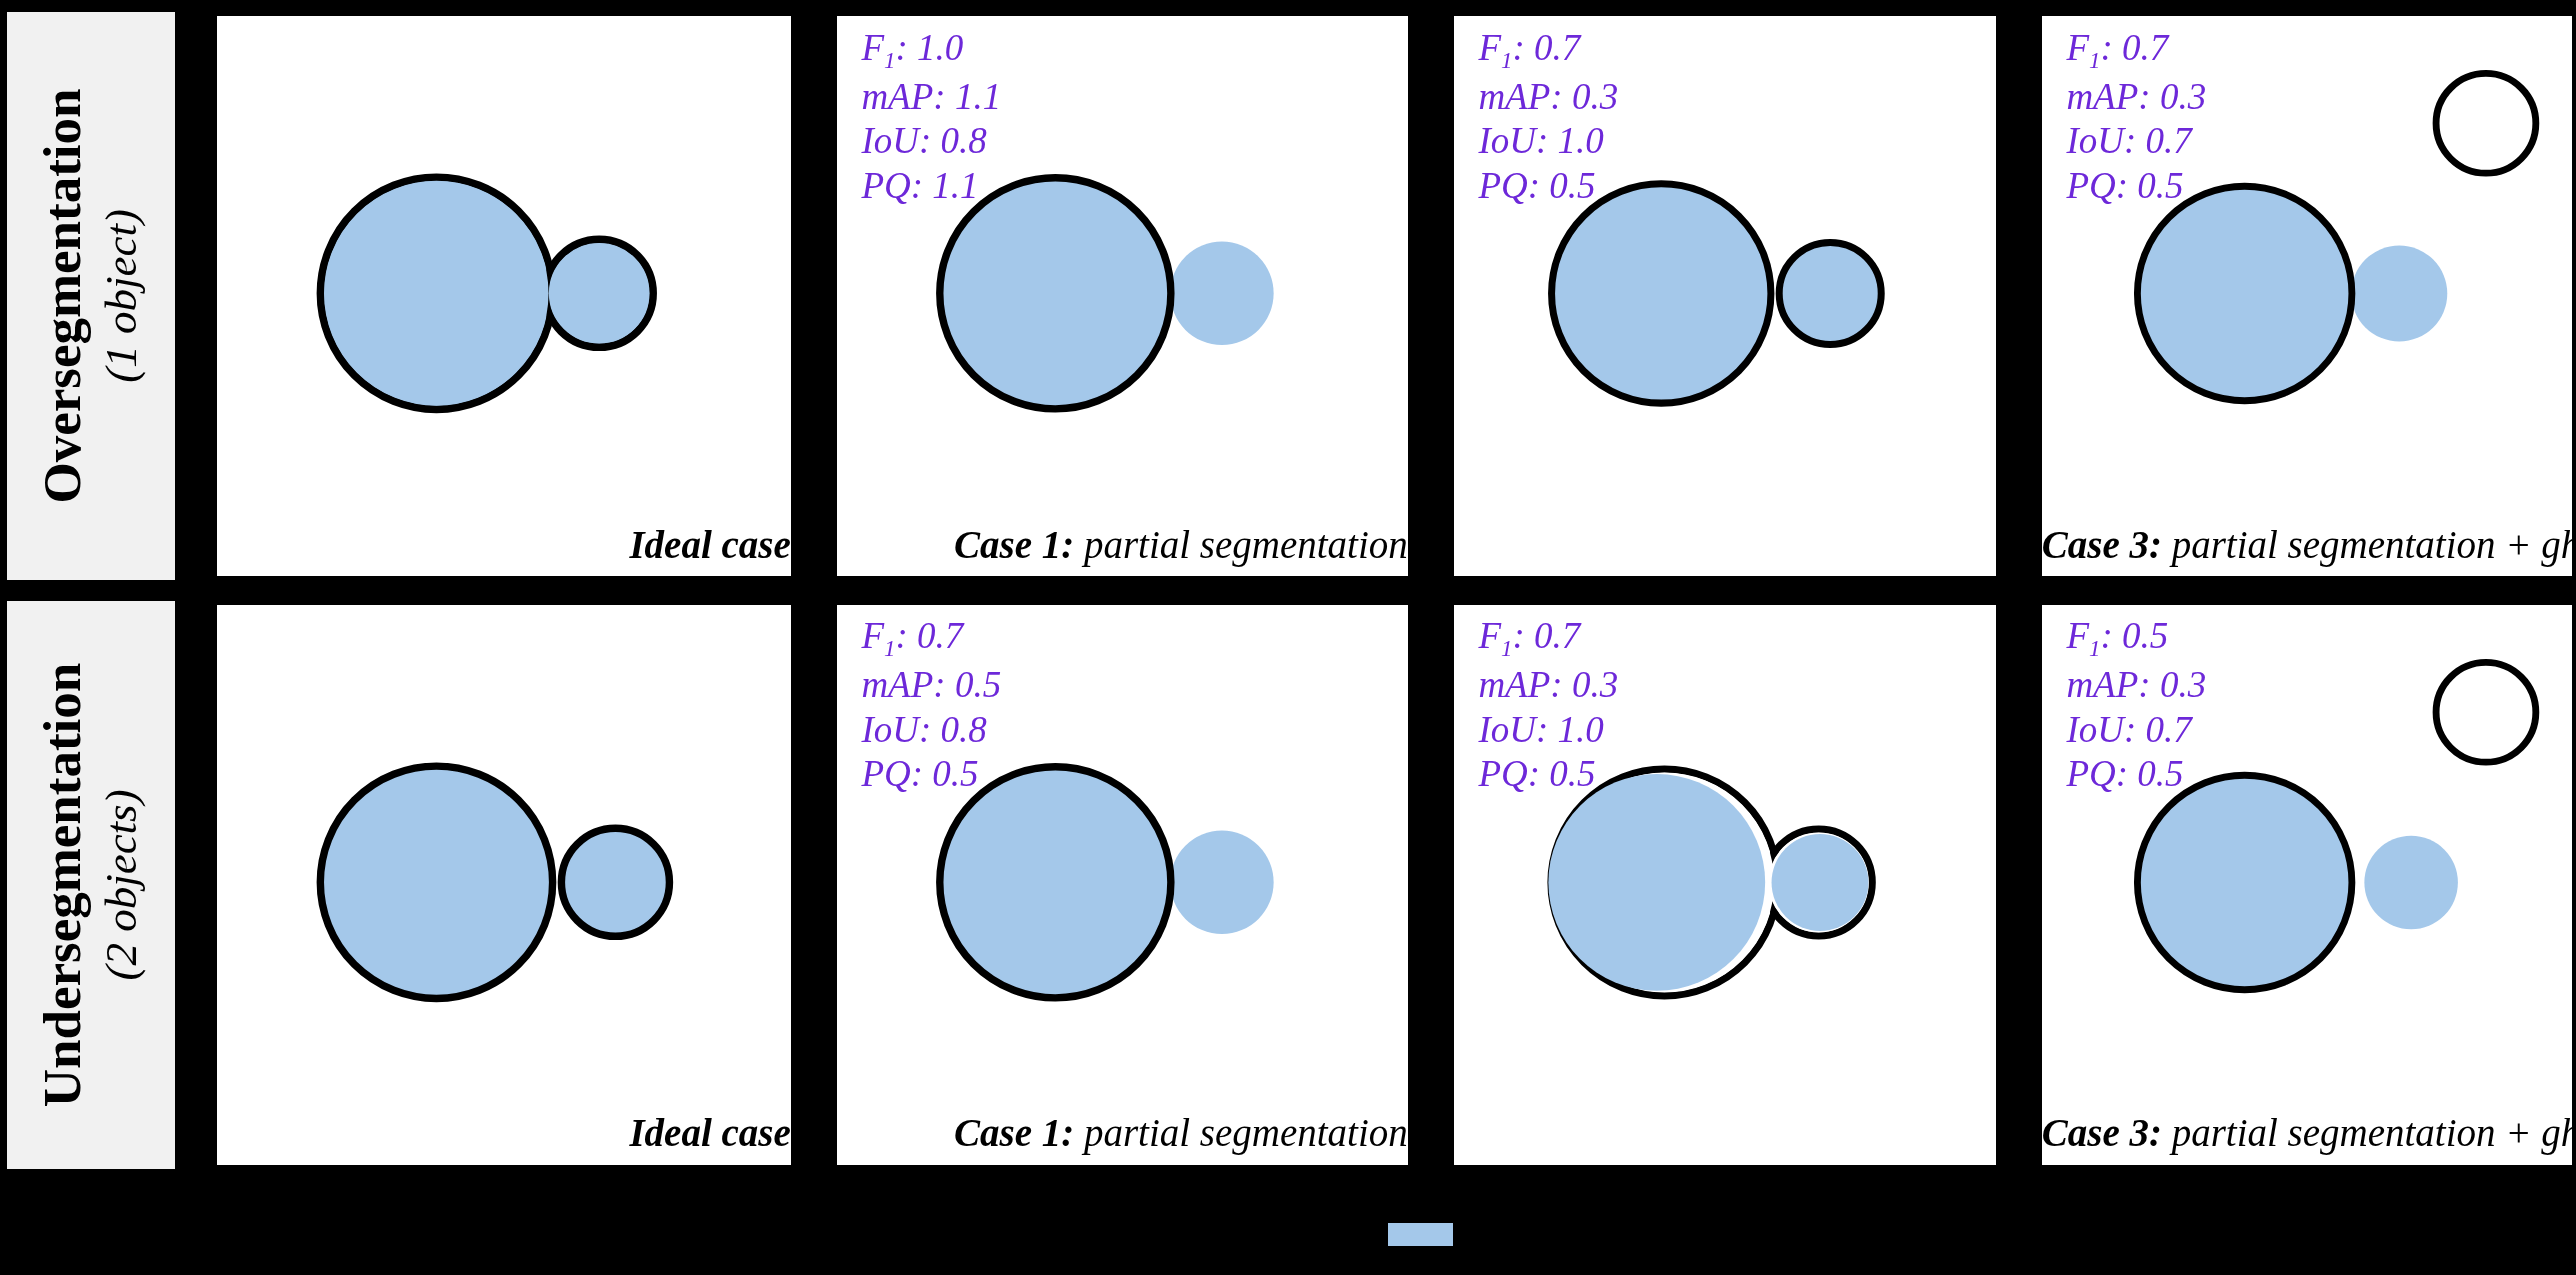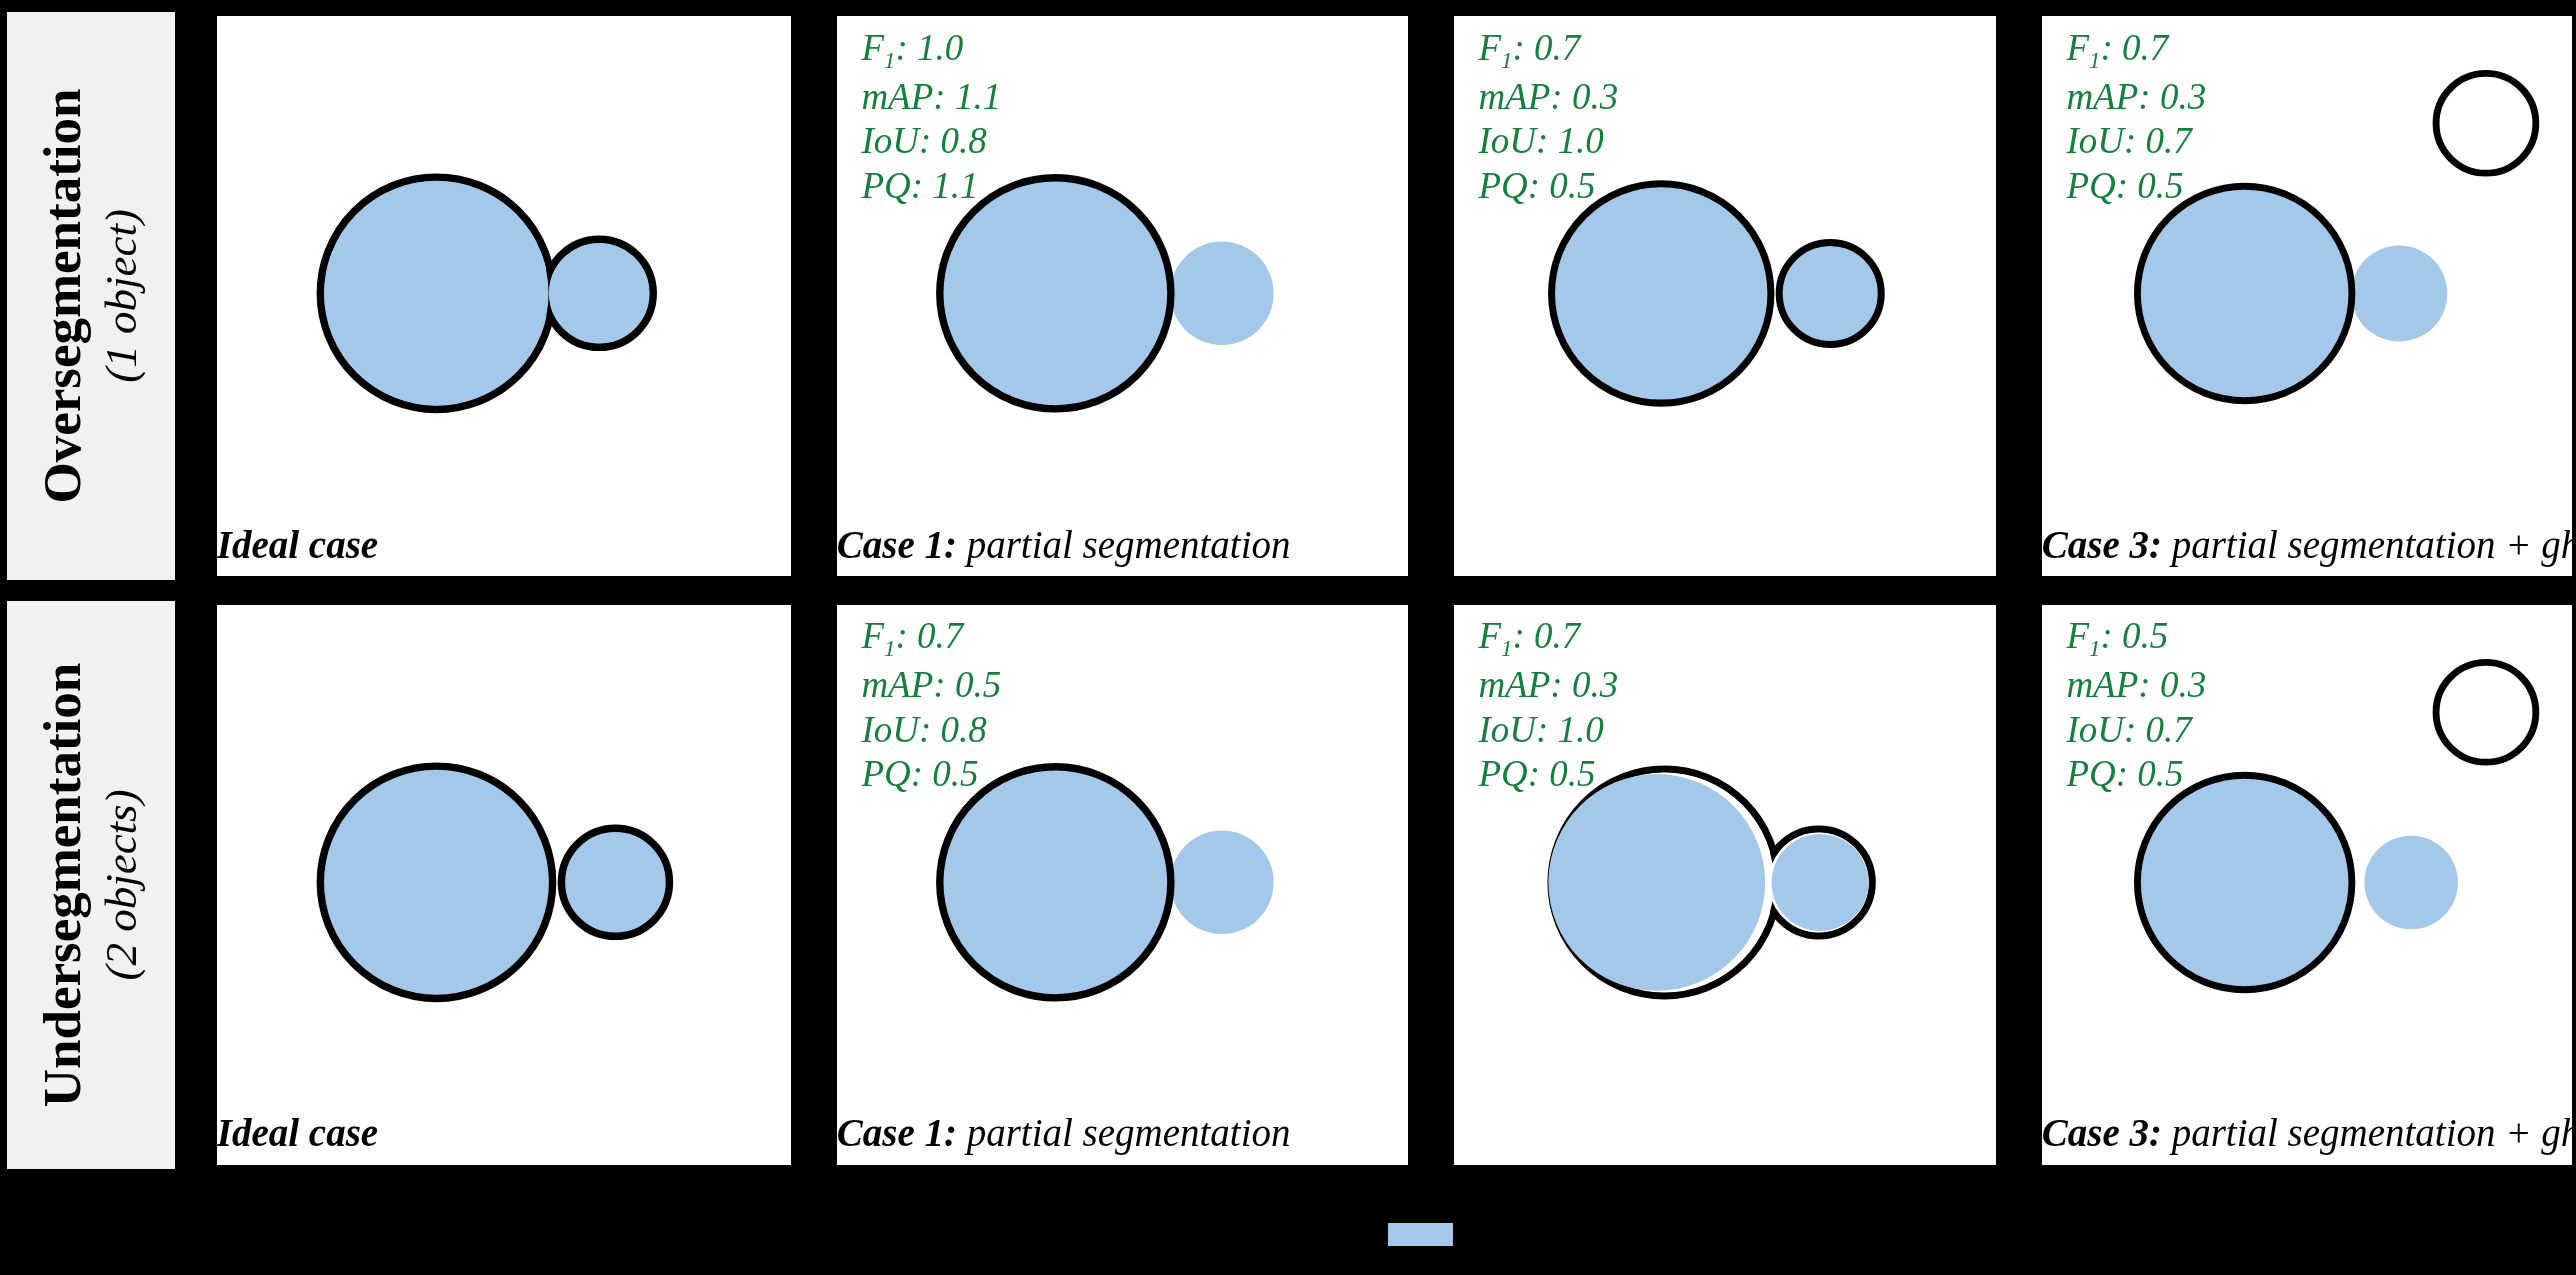--- a/index.html
+++ b/index.html
@@ -33,26 +33,26 @@
   .label-sub{font-style:italic;font-size:45px;line-height:1.1;margin-top:6.8px;}
   .panel{
     position:relative;
     background:#fff;
     border:4.1px solid #000;
     overflow:hidden;
   }
   .panel svg{position:absolute;left:0;top:0;width:100%;height:100%;}
   .metrics{
     position:absolute;top:9.6px;left:24.6px;
-    font-style:italic;font-size:37px;line-height:1.2;color:#15803d;
+    font-style:italic;font-size:37px;line-height:1.2;color:#6d28d9;
   }
   .metrics sub{font-size:0.62em;}
   .caption{
     position:absolute;bottom:9.6px;left:0;right:0;
-    text-align:left;white-space:nowrap;
+    text-align:right;white-space:nowrap;
     font-size:39px;color:#000;font-style:italic;
   }
   .cap-prefix{font-weight:bold;}
   .cap-rest:not(:empty){margin-left:9.6px;}
   #legend-swatch{
     position:absolute;left:1388px;top:1223px;width:65px;height:23px;
   }
 </style>
 </head>
 <body>

